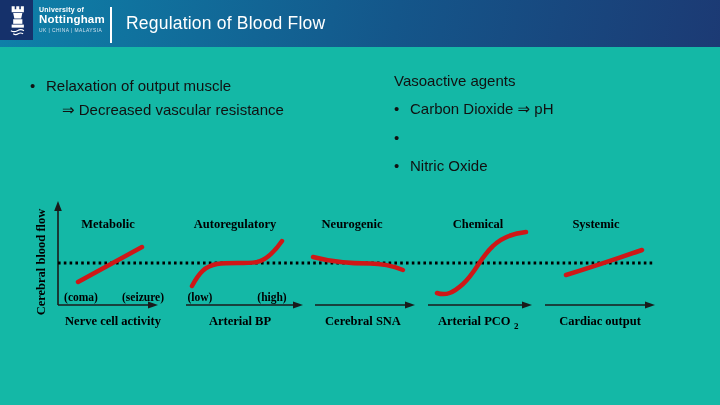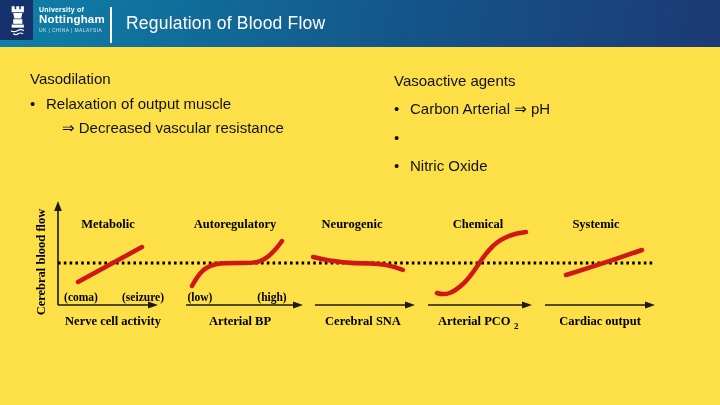--- a/index.html
+++ b/index.html
@@ -1,17 +1,17 @@
 <!DOCTYPE html>
 <html><head>
 <meta charset="utf-8">
 <style>
   html,body{margin:0;padding:0;background:#888;}
   .slide{
-    position:relative;width:720px;height:405px;background:#fde047;
+    position:relative;width:720px;height:405px;background:#14b8a6;
     font-family:"Liberation Sans",sans-serif;color:#111;overflow:hidden;
     margin:0 auto;
   }
   
   .banner{
     position:absolute;left:0;top:0;width:720px;height:47px;
     background:linear-gradient(100deg,#0e81a9 0%,#14568a 55%,#1c3a74 100%);
   }
   .logo-square{
     position:absolute;left:0;top:0;width:33px;height:40px;background:#15316b;
@@ -72,33 +72,32 @@
     <div class="logo-text">
       <div class="logo-uni">University of</div>
       <div class="logo-nott">Nottingham</div>
       <div class="logo-campus">UK | CHINA | MALAYSIA</div>
     </div>
     <div class="banner-divider"></div>
     <div class="banner-title">Regulation of Blood Flow</div>
   </div>
 
   <div class="col col-left">
-    <h2>Vasodilation</h2>
     <div class="bullet-row">
       <span class="bullet-mark">•</span>
       <span>Relaxation of output muscle</span>
     </div>
     <div class="sub-line">⇒ Decreased vascular resistance</div>
   </div>
 
   <div class="col col-right">
     <h2>Vasoactive agents</h2>
     <div class="bullet-row">
       <span class="bullet-mark">•</span>
-      <span>Carbon Arterial ⇒ pH</span>
+      <span>Carbon Dioxide ⇒ pH</span>
     </div>
     <div class="bullet-row">
       <span class="bullet-mark">•</span>
     </div>
     <div class="bullet-row">
       <span class="bullet-mark">•</span>
       <span>Nitric Oxide</span>
     </div>
   </div>
 

